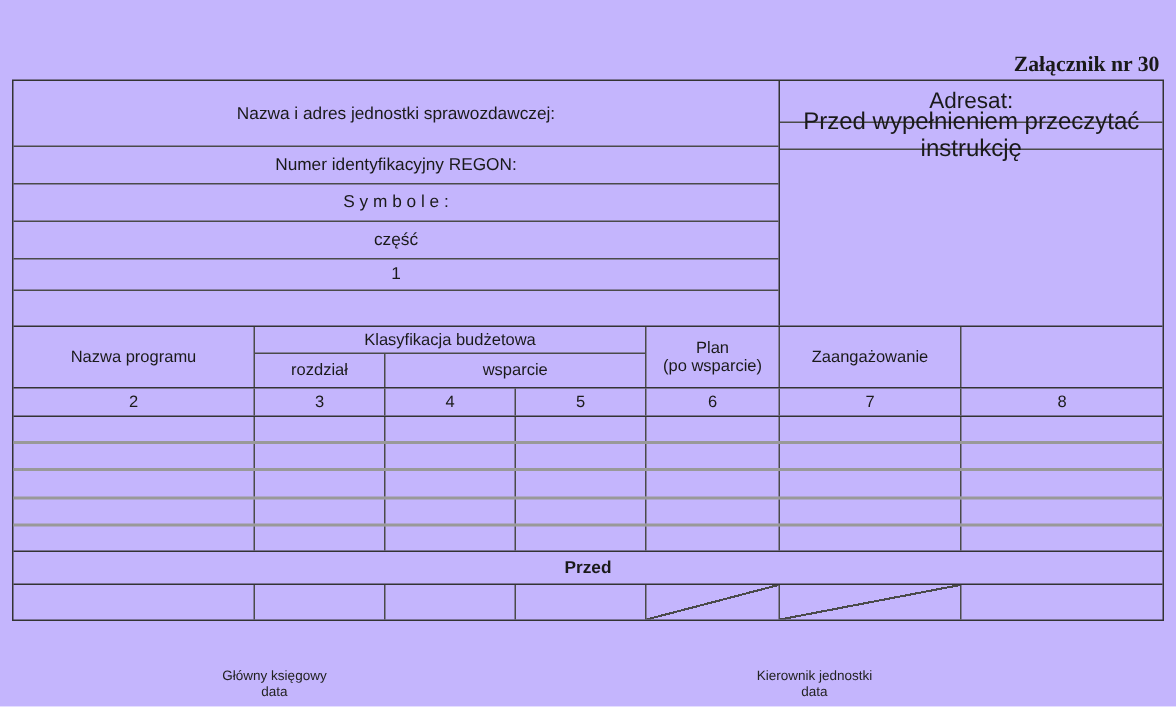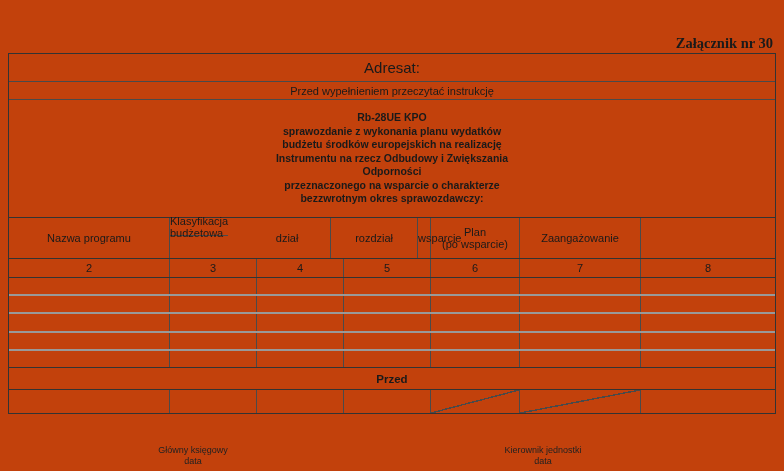--- a/index.html
+++ b/index.html
@@ -4,21 +4,21 @@
 <style>
   :root{
     --line:#4a4a4a;
     --outer:#333333;
     --rowline:#999999;
     --text:#1a1a1a;
   }
   *{box-sizing:border-box;margin:0;padding:0;}
   html,body{background:#ffffff;}
   body{font-family:"Liberation Sans", sans-serif;color:var(--text);}
-  .page{position:relative;width:784px;height:471px;background:#c2410c;overflow:hidden;}
+  .page{position:relative;width:784px;height:471px;background:#c4b5fd;overflow:hidden;}
 
   .attachment-label{
     position:absolute;top:35px;right:11px;
     font-family:"Liberation Serif", serif;
     font-weight:bold;font-size:14.5px;
   }
 
   .form{
     position:absolute;left:8px;top:53px;width:768px;height:361px;
     border:1px solid var(--outer);
@@ -33,41 +33,41 @@
   .r-nazwa{height:44px;border-bottom:1px solid var(--line);}
   .r-regon{height:25px;border-bottom:1px solid var(--line);}
   .r-symbole{height:25px;border-bottom:1px solid var(--line);}
   .r-czesc{height:25px;border-bottom:1px solid var(--line);}
   .r-czesc-val{height:21px;border-bottom:1px solid var(--line);}
   .r-blank{flex:1;}
 
   .top-right{flex:1;display:flex;flex-direction:column;}
   .tr-row{display:flex;align-items:center;justify-content:center;text-align:center;font-size:15px;}
   .r-adresat{height:28px;border-bottom:1px solid var(--line);}
-  .r-instrukcja{height:18px;border-bottom:1px solid var(--line);font-size:11px;}
+  .r-instrukcja{height:18px;border-bottom:1px solid var(--line);font-size:16px;}
   .tr-block{
     flex:1;display:flex;align-items:center;justify-content:center;text-align:center;
     font-weight:bold;font-size:10.5px;line-height:13.5px;white-space:pre-line;padding:2px 4px;
   }
 
   
   .cell{border-right:1px solid var(--line);display:flex;align-items:center;justify-content:center;text-align:center;}
   .c1{width:161px;}
   .c2{width:87px;}
   .c3{width:87px;text-align:right;}
   .c4{width:87px;}
   .c5{width:89px;}
   .c6{width:121px;}
   .c7{flex:1;border-right:none;}
 
   
   .hdr-band{display:flex;height:41px;border-bottom:1px solid var(--outer);}
   .hdr{font-size:11px;}
   .pre{white-space:pre-line;line-height:12.5px;}
-  .klas-group{width:261px;border-right:1px solid var(--line);display:flex;flex-direction:row;gap:16px;}
+  .klas-group{width:261px;border-right:1px solid var(--line);display:flex;flex-direction:column;}
   .klas-label{height:18px;border-bottom:1px solid var(--line);display:flex;align-items:center;justify-content:center;font-size:11px;}
   .klas-sub{flex:1;display:flex;}
   .klas-sub .cell{height:100%;}
   .c4f{flex:1;border-right:none;display:flex;align-items:center;justify-content:center;}
 
   
   .num-row{display:flex;height:19px;border-bottom:1px solid var(--outer);font-size:11px;}
 
   
   .data-area{flex:1;display:flex;flex-direction:column;}
@@ -86,52 +86,52 @@
   .diag{
     background:linear-gradient(to bottom right,
       transparent calc(50% - 0.7px),
       var(--line) calc(50% - 0.7px),
       var(--line) calc(50% + 0.7px),
       transparent calc(50% + 0.7px));
   }
 
   
   .sig{position:absolute;top:445px;width:130px;text-align:center;font-size:9px;line-height:10.5px;color:#222;}
-  .sig-left{left:128px;}
+  .sig-left{left:118px;}
   .sig-right{left:478px;}
 </style>
 </head>
 <body>
 
 <div class="page">
 
   <div class="attachment-label">Załącznik nr 30</div>
 
   <div class="form">
 
     <div class="top-band">
+      <div class="top-left">
+        <div class="tl-row r-nazwa">Nazwa i adres jednostki sprawozdawczej:</div>
+        <div class="tl-row r-regon">Numer identyfikacyjny REGON:</div>
+        <div class="tl-row r-symbole">S y m b o l e :</div>
+        <div class="tl-row r-czesc">część</div>
+        <div class="tl-row r-czesc-val">1</div>
+        <div class="tl-row r-blank"></div>
+      </div>
       <div class="top-right">
         <div class="tr-row r-adresat">Adresat:</div>
         <div class="tr-row r-instrukcja">Przed wypełnieniem przeczytać instrukcję</div>
-        <div class="tr-block">Rb-28UE KPO
-sprawozdanie z wykonania planu wydatków
-budżetu środków europejskich na realizację
-Instrumentu na rzecz Odbudowy i Zwiększania
-Odporności
-przeznaczonego na wsparcie o charakterze
-bezzwrotnym okres sprawozdawczy:</div>
       </div>
     </div>
 
     <div class="hdr-band">
       <div class="cell c1 hdr">Nazwa programu</div>
       <div class="klas-group">
         <div class="klas-label">Klasyfikacja budżetowa</div>
         <div class="klas-sub">
-          <div class="cell c2 hdr">dział</div>
           <div class="cell c3 hdr">rozdział</div>
           <div class="c4f hdr">wsparcie</div>
         </div>
       </div>
       <div class="cell c5 hdr pre">Plan
 (po wsparcie)</div>
       <div class="cell c6 hdr">Zaangażowanie</div>
     </div>
 
     <div class="num-row">

